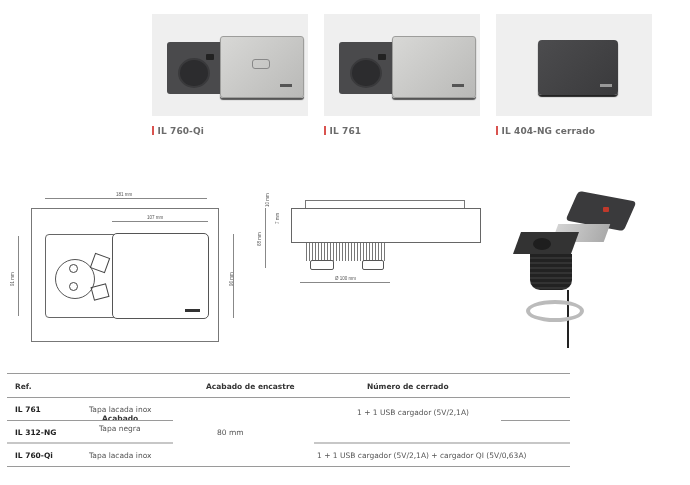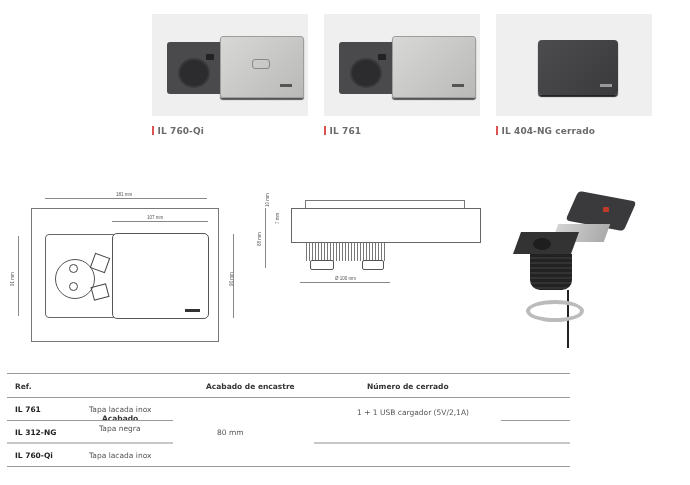--- a/index.html
+++ b/index.html
@@ -132,15 +132,16 @@
   <div class="cell ref" style="left:8px;top:55px;">IL 312-NG</div>
   <div class="cell" style="left:92px;top:51px;color:#555;">Tapa negra</div>
 
   <div class="cell" style="left:210px;top:55px;color:#555;">80 mm</div>
 
   <div class="hrule thick" style="left:0;top:69px;width:166px;"></div>
   <div class="hrule thick" style="left:307px;top:69px;width:256px;"></div>
 
   <div class="cell ref" style="left:8px;top:78px;">IL 760-Qi</div>
   <div class="cell" style="left:82px;top:78px;color:#555;">Tapa lacada inox</div>
+  <div class="cell" style="left:310px;top:78px;color:#555;">1 + 1 USB cargador (5V/2,1A) + cargador QI (5V/0,63A)</div>
 
   <div class="hrule" style="left:0;top:93px;width:563px;"></div>
 </div>
 
 </body></html>

